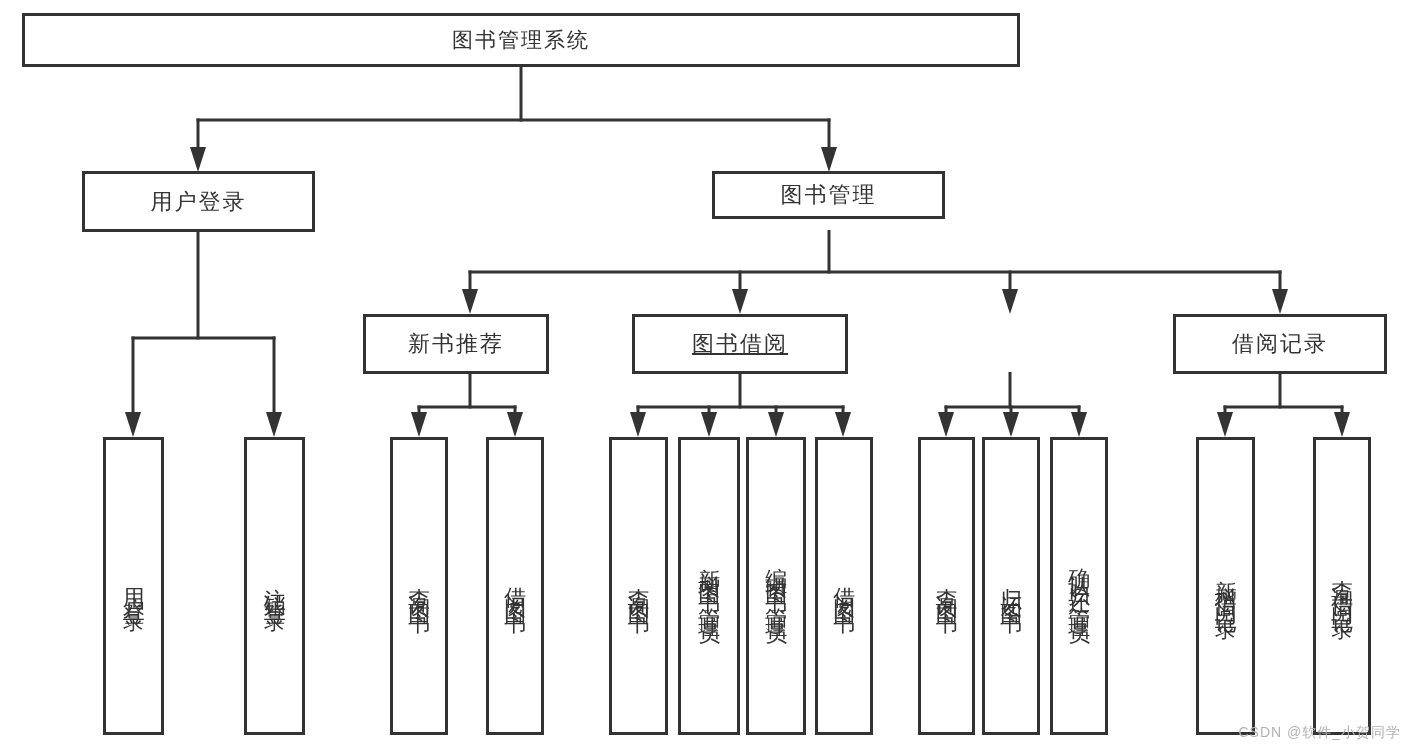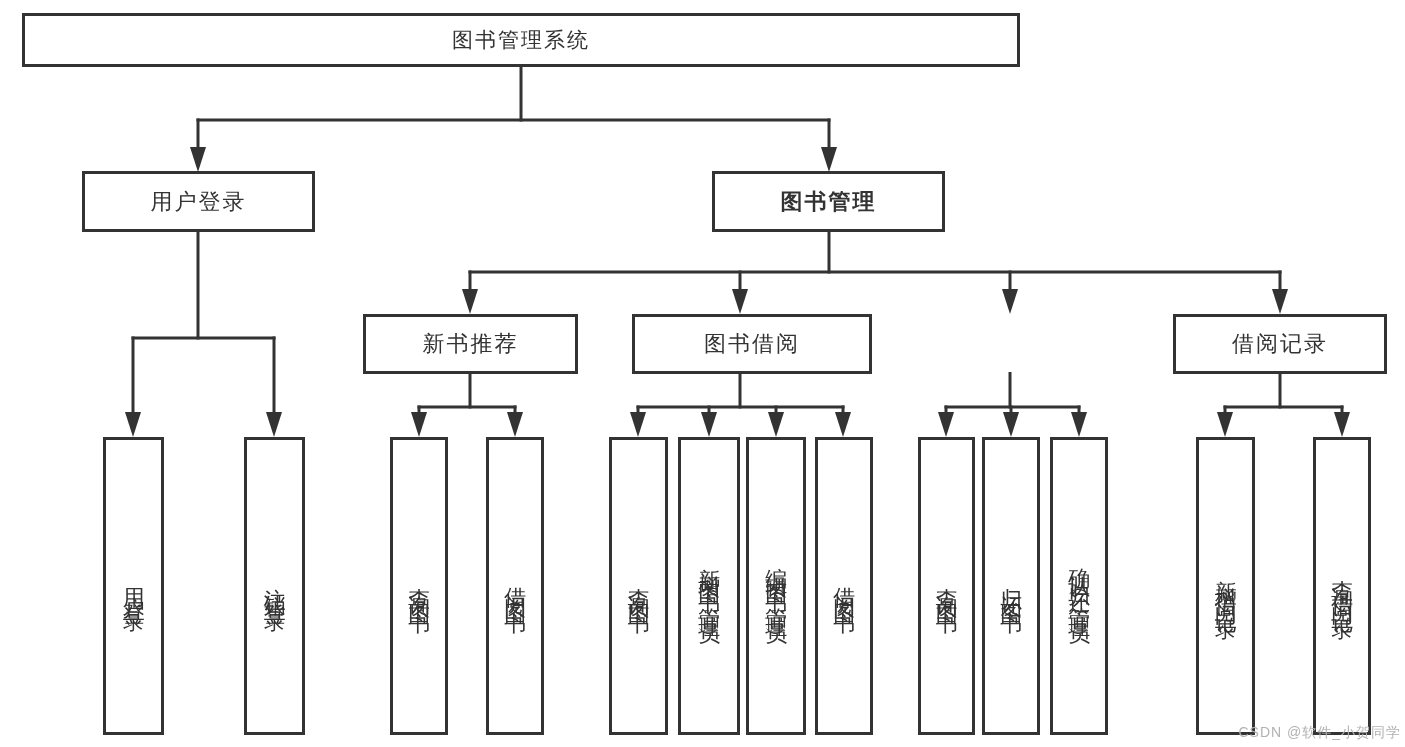--- a/index.html
+++ b/index.html
@@ -96,24 +96,24 @@
       <line x1="1225" y1="405.5" x2="1225" y2="414"></line>
       <polygon points="1225,437 1217,412 1233,412"></polygon>
       <line x1="1342" y1="405.5" x2="1342" y2="414"></line>
       <polygon points="1342,437 1334,412 1350,412"></polygon>
     </g>
   </svg>
 
   <div class="box hbox root-box" style="left:22px;top:13px;width:998px;height:54px;">图书管理系统</div>
 
   <div class="box hbox" style="left:82px;top:171px;width:233px;height:61px;">用户登录</div>
-  <div class="box hbox" style="left:712px;top:171px;width:233px;height:61px;font-weight:bold;">图书管理</div>
+  <div class="box hbox" style="left:712px;top:171px;width:233px;height:48px;">图书管理</div>
 
-  <div class="box hbox" style="left:363px;top:314px;width:215px;height:60px;">新书推荐</div>
-  <div class="box hbox" style="left:632px;top:314px;width:240px;height:60px;">图书借阅</div>
+  <div class="box hbox" style="left:363px;top:314px;width:186px;height:60px;">新书推荐</div>
+  <div class="box hbox" style="left:632px;top:314px;width:216px;height:60px;text-decoration:underline;">图书借阅</div>
   <div class="box hbox" style="left:1173px;top:314px;width:214px;height:60px;">借阅记录</div>
 
   <div class="box vbox" style="left:103px;top:437px;width:61px;height:298px;">用户登录</div>
   <div class="box vbox" style="left:244px;top:437px;width:61px;height:298px;">注销登录</div>
 
   <div class="box vbox" style="left:390px;top:437px;width:58px;height:298px;">查询图书</div>
   <div class="box vbox" style="left:486px;top:437px;width:58px;height:298px;">借阅图书</div>
 
   <div class="box vbox" style="left:609px;top:437px;width:59px;height:298px;">查询图书</div>
   <div class="box vbox" style="left:678px;top:437px;width:62px;height:298px;">新增图书（管理员）</div>

